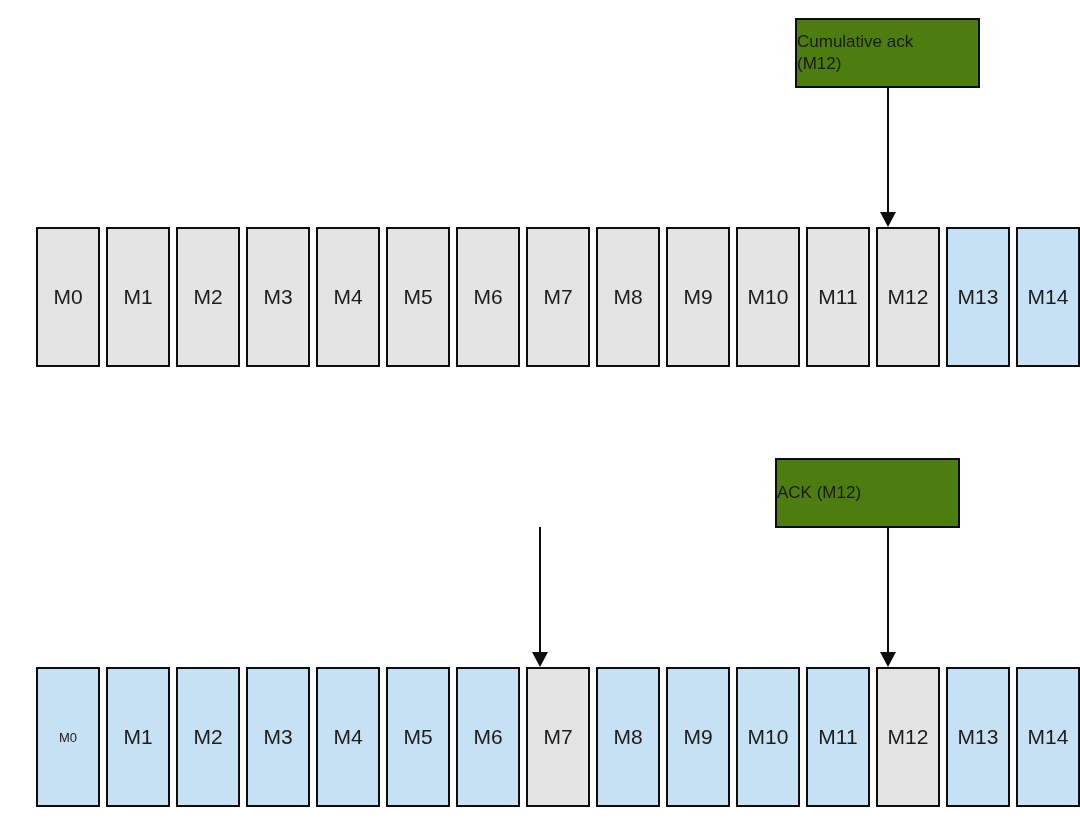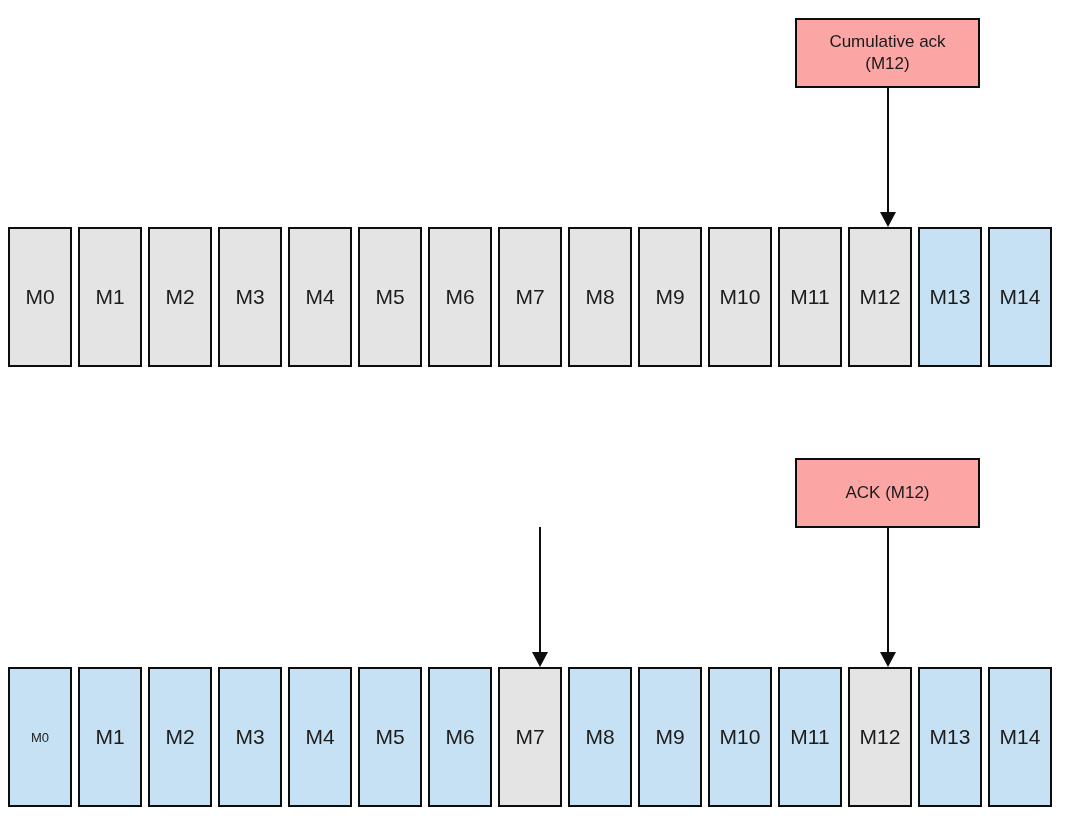--- a/index.html
+++ b/index.html
@@ -14,35 +14,35 @@
     height: 835px;
     background: #ffffff;
     overflow: hidden;
   }
 
   
   .label-box {
     position: absolute;
     width: 185px;
     height: 70px;
-    background: #fca5a5;
+    background: #4d7c0f;
     border: 2px solid #0d0d0d;
     box-sizing: border-box;
     display: flex;
     flex-direction: column;
-    align-items: center;
+    align-items: flex-start;
     justify-content: center;
     font-size: 17px;
     line-height: 22px;
     color: #1a1a1a;
     text-align: center;
   }
   .box-cumulative { left: 795px; top: 18px; }
   .box-ack-m7     { left: 448px; top: 458px; }
-  .box-ack-m12    { left: 795px; top: 458px; }
+  .box-ack-m12    { left: 775px; top: 458px; }
 
   
   .arrow-line {
     position: absolute;
     width: 2px;
     background: #0d0d0d;
   }
   .arrow-head {
     position: absolute;
     width: 0;
@@ -54,21 +54,21 @@
   .line-cumulative { left: 887px; top: 87px;  height: 128px; }
   .head-cumulative { left: 880px; top: 212px; }
   .line-ack-m7     { left: 539px; top: 527px; height: 128px; }
   .head-ack-m7     { left: 532px; top: 652px; }
   .line-ack-m12    { left: 887px; top: 527px; height: 128px; }
   .head-ack-m12    { left: 880px; top: 652px; }
 
   
   .msg-row {
     position: absolute;
-    left: 8px;
+    left: 36px;
     width: 1044px;
     height: 140px;
     display: flex;
     gap: 6px;
   }
   .row-top    { top: 227px; }
   .row-bottom { top: 667px; }
 
   .cell {
     flex: 1 1 0;

